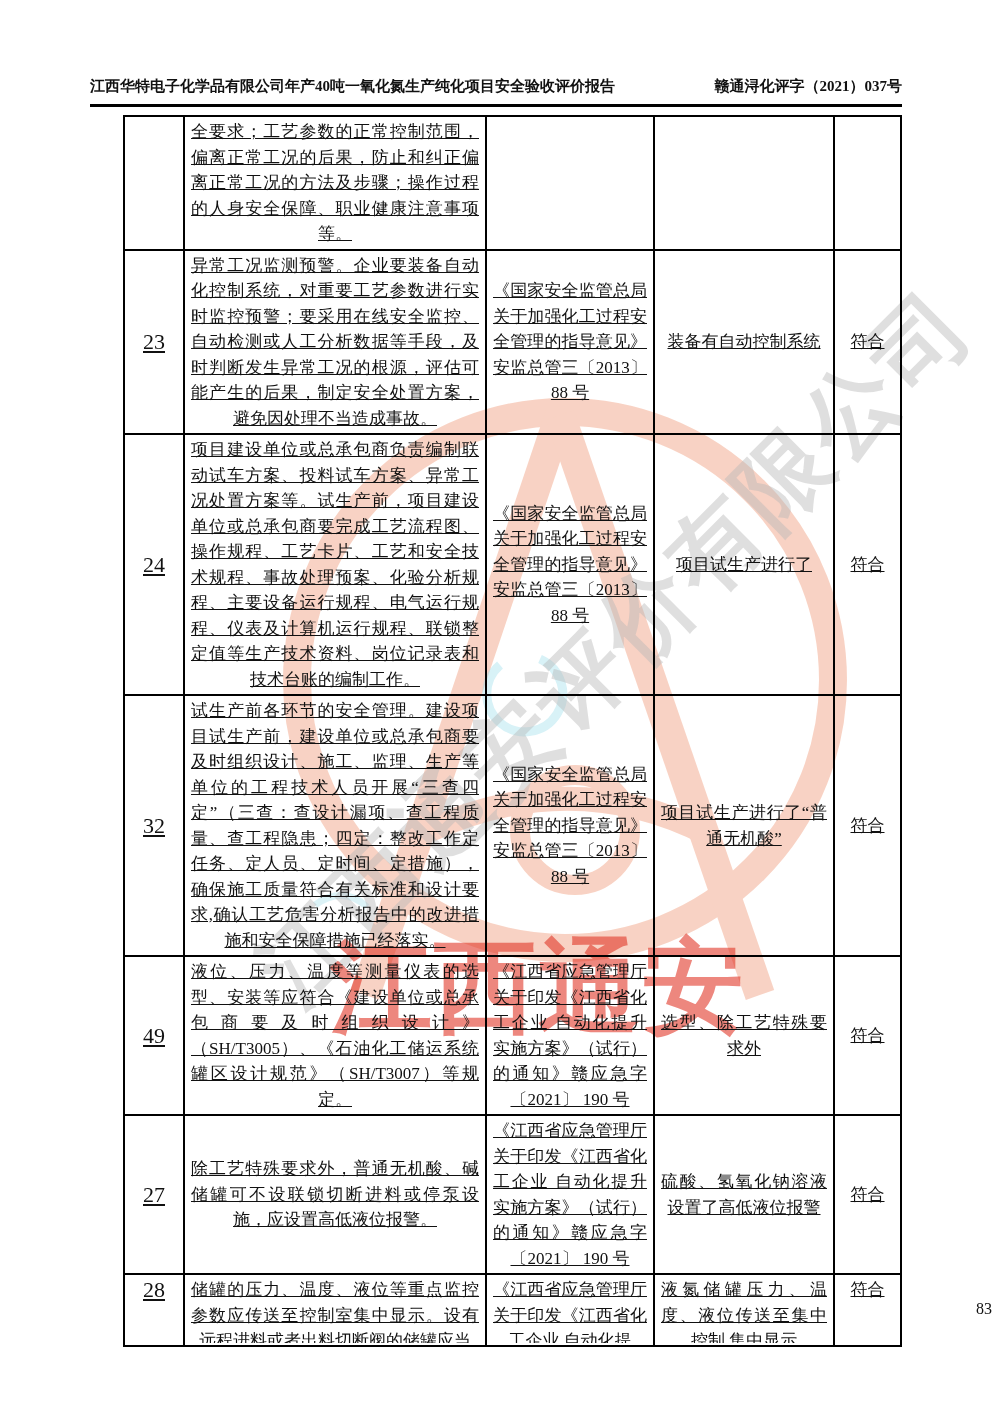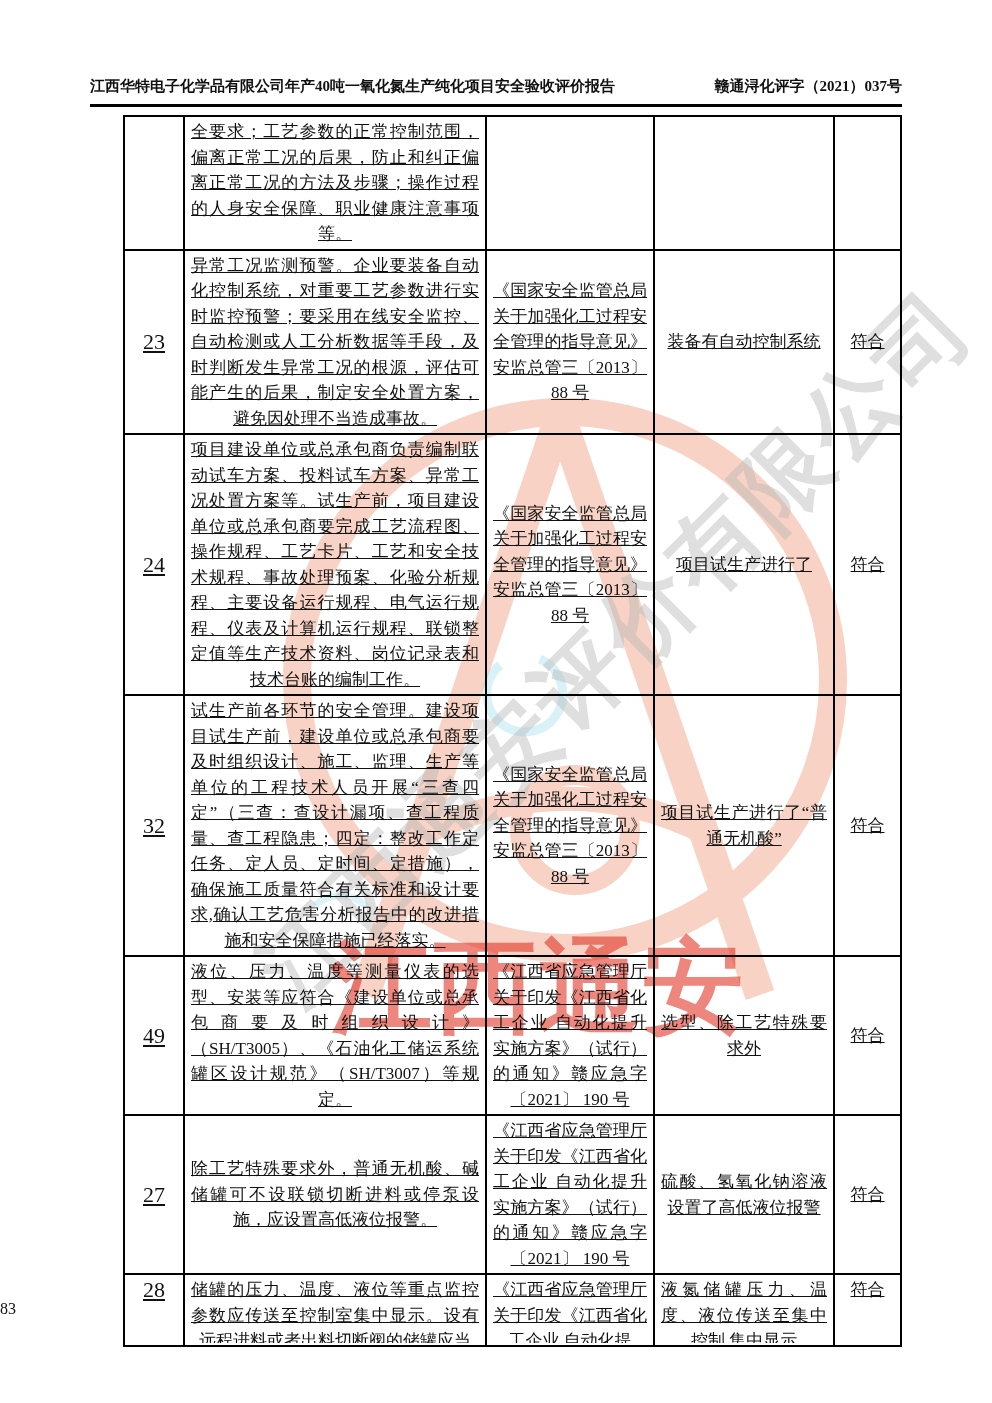--- a/index.html
+++ b/index.html
@@ -43,21 +43,21 @@
     border:2px solid #000;vertical-align:middle;
     padding:2px 6px;background:transparent;
     text-align:justify;text-align-last:center;
   }
   td.c-no{text-align:center;text-align-last:center;font-size:22px;}
   .cellwrap{width:100%;}
   tr.clipped td{vertical-align:top;}
   tr.clipped .cellwrap{max-height:66px;overflow:hidden;}
   
   .page-number{
-    position:absolute;left:0;top:1300px;width:992px;text-align:left;
+    position:absolute;left:0;top:1300px;width:992px;text-align:right;
     font-size:16px;z-index:3;
   }
 </style>
 </head>
 <body>
 
 <svg class="wm wm-logo" viewBox="0 0 660 660" aria-hidden="true">
   <circle cx="320" cy="320" r="268" fill="none" stroke="#f2a78a" stroke-width="28"></circle>
   <path d="M315 55 L120 635" fill="none" stroke="#f2a78a" stroke-width="30"></path>
   <path d="M315 55 L515 635" fill="none" stroke="#f2a78a" stroke-width="30"></path>

